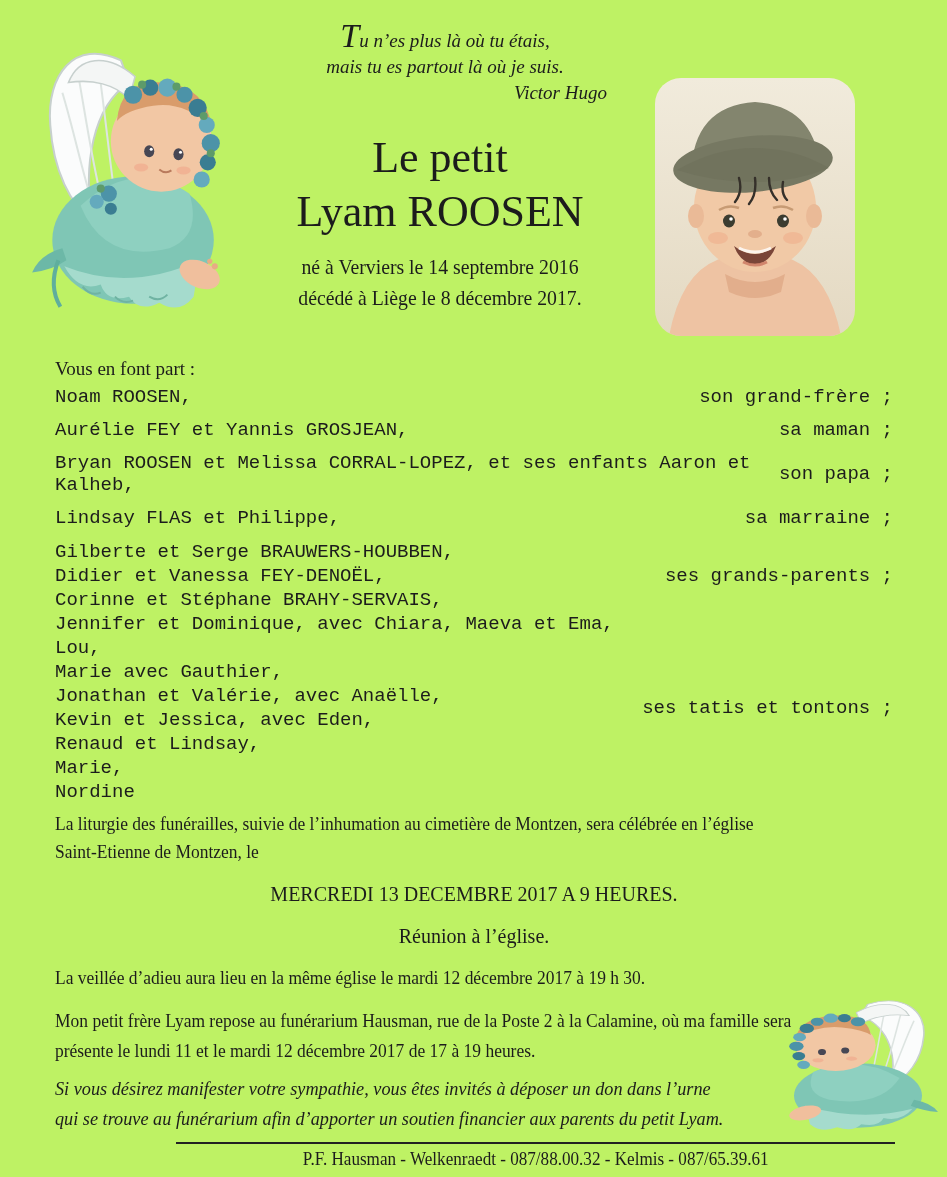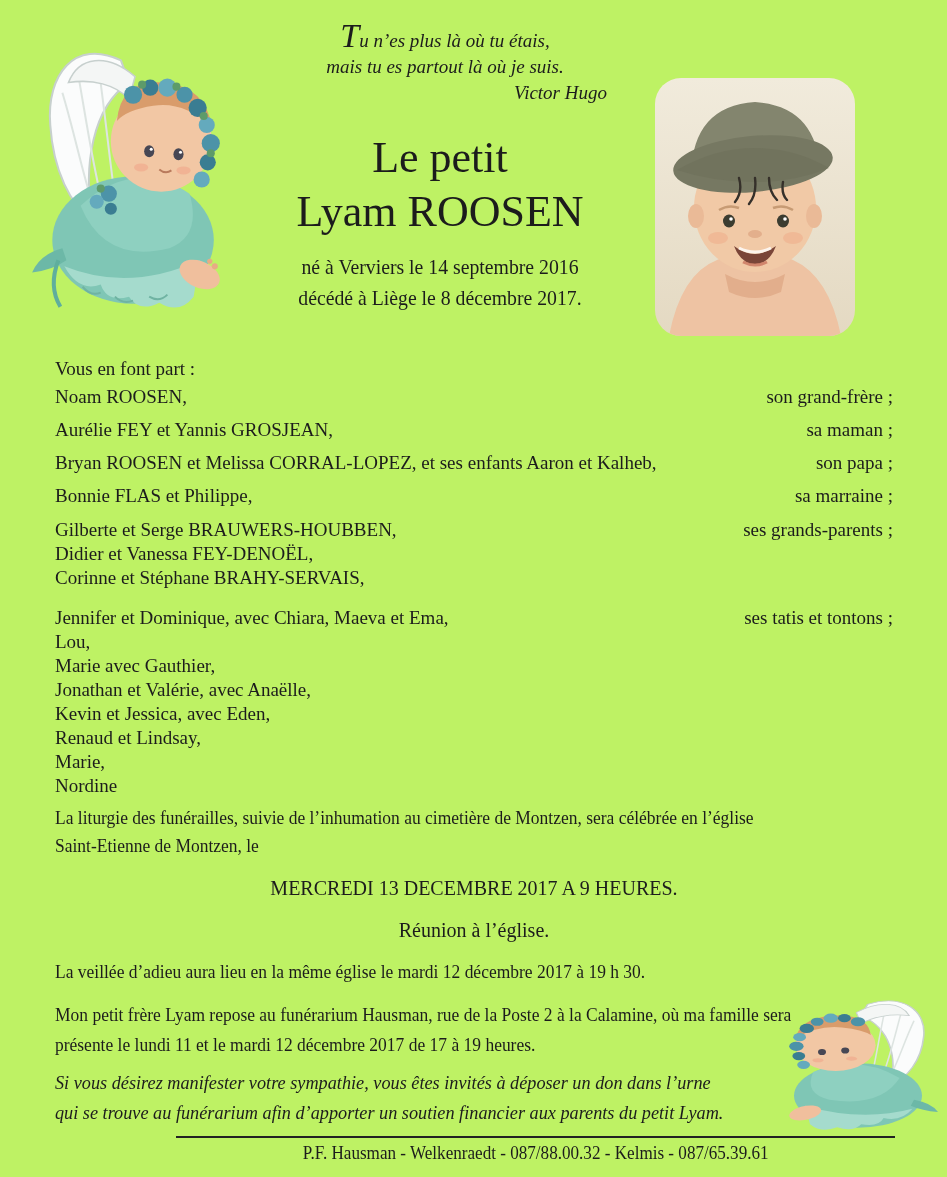--- a/index.html
+++ b/index.html
@@ -18,28 +18,28 @@
   .quote .attrib{text-align:right;padding-right:38px;}
   .photo{position:absolute;left:655px;top:78px;width:200px;height:258px;
          border-radius:26px;overflow:hidden;}
   .titleblock{position:absolute;left:160px;top:132px;width:560px;text-align:center;}
   .title1{font-size:44px;line-height:52px;}
   .title2{font-size:44px;line-height:56px;}
   .dates{margin-top:12px;font-size:21px;line-height:31px;transform:scaleX(.94);transform-origin:50% 0;}
   
   .body{position:absolute;left:55px;top:358px;width:838px;z-index:1;}
   .intro{font-size:19px;line-height:22px;margin-bottom:6px;}
-  .group{display:flex;justify-content:space-between;align-items:flex-start;}
+  .group{display:flex;justify-content:space-between;align-items:center;font-family:Liberation Mono, monospace;}
   .group .names div{font-size:19px;line-height:22px;}
   .group.single{margin-bottom:11px;}
   .group.multi .names div{line-height:24px;}
   .group .role{font-size:19px;line-height:22px;white-space:nowrap;padding-left:12px;}
   .group.multi .role{line-height:24px;}
   .g5{margin-top:0;}
-  .g6{margin-top:16px;}
+  .g6{margin-top:0;}
   .para{margin-top:6px;}
   .cline{font-size:19px;line-height:28px;white-space:nowrap;
          transform:scaleX(.92);transform-origin:0 50%;}
   .center-line{text-align:center;font-size:20px;line-height:24px;}
   .date-line{margin-top:16px;}
   .meet-line{margin-top:18px;}
   .vigil{margin-top:16px;}
   .repose{margin-top:14px;}
   .repose .cline{line-height:30px;}
   .donation{margin-top:8px;font-style:italic;}
@@ -180,21 +180,21 @@
       <div class="role">sa maman ;</div>
     </div>
     <div class="group single">
       <div class="names">
           <div>Bryan ROOSEN et Melissa CORRAL-LOPEZ, et ses enfants Aaron et Kalheb,</div>
         </div>
       <div class="role">son papa ;</div>
     </div>
     <div class="group single">
       <div class="names">
-          <div>Bonnie FLAS et Philippe,</div>
+          <div>Lindsay FLAS et Philippe,</div>
         </div>
       <div class="role">sa marraine ;</div>
     </div>
 
     <div class="group multi g5">
       <div class="names">
         <div>Gilberte et Serge BRAUWERS-HOUBBEN,</div>
         <div>Didier et Vanessa FEY-DENOËL,</div>
         <div>Corinne et Stéphane BRAHY-SERVAIS,</div>
       </div>

